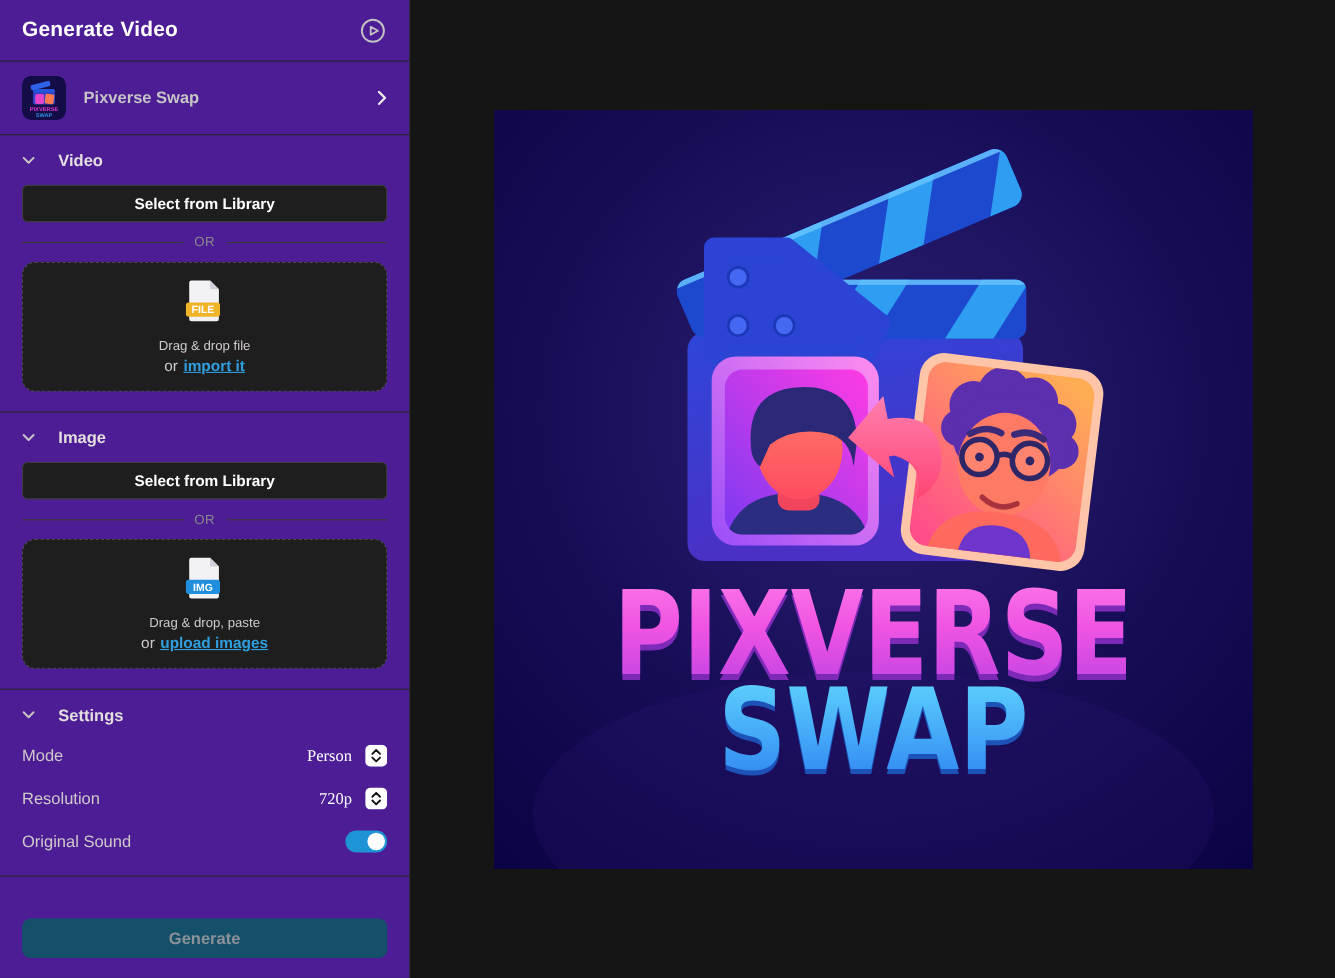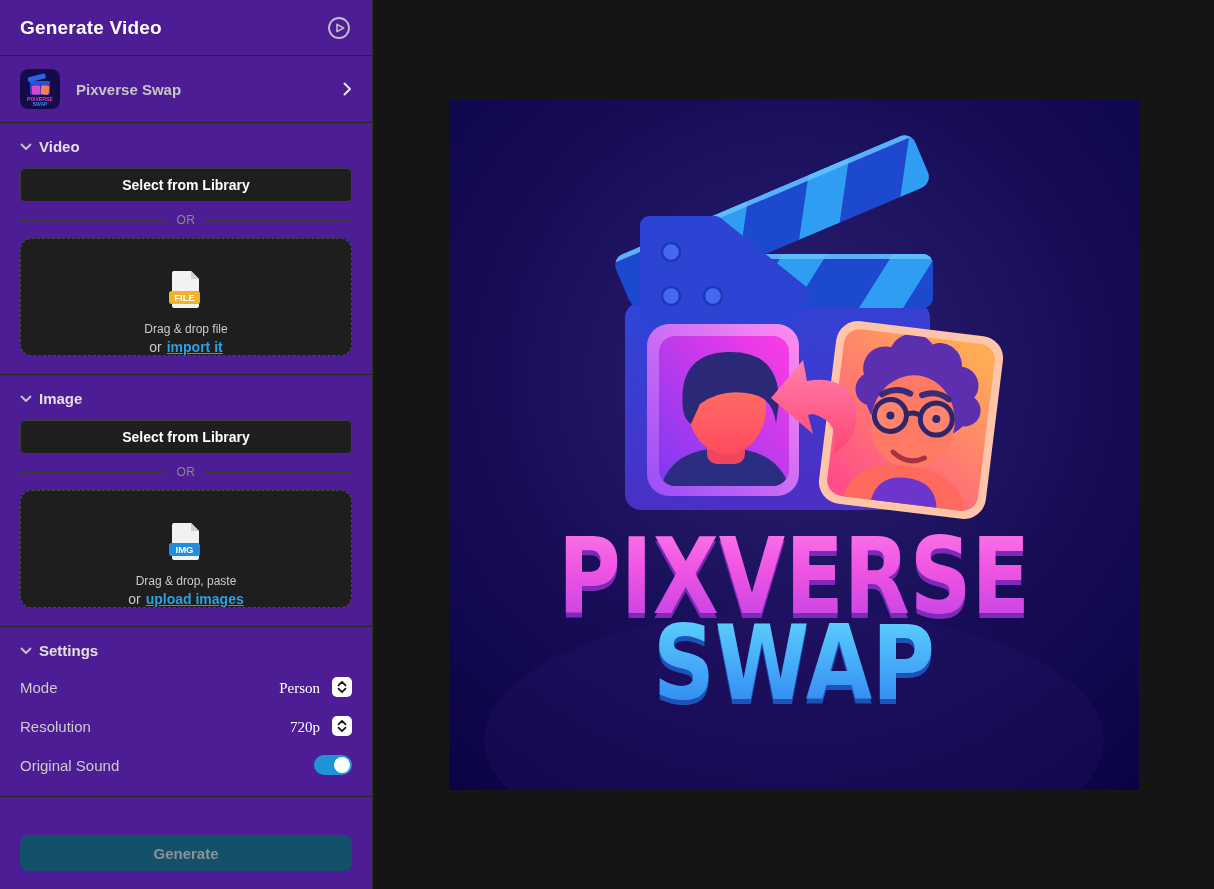--- a/index.html
+++ b/index.html
@@ -31,42 +31,42 @@
     display:flex; align-items:center; gap:16px;
     padding:13px 20px;
     border-bottom:1px solid #272727;
     cursor:pointer;
   }
   .thumb { width:40px; height:40px; border-radius:8px; overflow:hidden; flex:none; }
   .model-label { font-size:15px; color:#c6c6c6; font-weight:600; }
   .model-chevron { margin-left:auto; display:flex; }
 
   .section { padding:14px 20px 18px 20px; border-bottom:1px solid #272727; }
-  .section-header { display:flex; align-items:center; gap:7px; margin-bottom:13px; cursor:pointer; }
+  .section-header { display:flex; align-items:center; gap:21px; margin-bottom:13px; cursor:pointer; }
   .section-title { font-size:15px; font-weight:600; color:#e4dfdf; }
 
   .lib-btn {
     width:100%; height:34px;
     background:#1e1e1e;
     border:1px solid #3c3c3c;
     border-radius:5px;
     color:#ffffff; font-weight:bold; font-size:14px;
     font-family:"Liberation Sans", sans-serif;
     cursor:pointer;
   }
   .or-row { display:flex; align-items:center; gap:10px; margin:11px 0; }
   .or-line { flex:1; height:1px; background:#3a3a3a; }
   .or-label { font-size:12px; color:#8a8a8a; letter-spacing:.5px; }
 
   .dropzone {
     height:118px;
     border:1px dashed #4a4a4a;
     border-radius:12px;
     background:#1e1e1e;
-    display:flex; flex-direction:column; align-items:center; justify-content:flex-end;
+    display:flex; flex-direction:column; align-items:center; justify-content:center;
     gap:3px; cursor:pointer;
   }
   .dz-line1 { font-size:12px; color:#cfcaca; margin-top:5px; }
   .dz-line2 { font-size:14px; color:#cfcaca; display:flex; gap:5px; }
   .dz-link { color:#2f9fe0; font-weight:600; text-decoration:underline; cursor:pointer; }
 
   .set-row {
     display:flex; align-items:center; justify-content:space-between;
     margin-top:17px; height:22px;
   }

